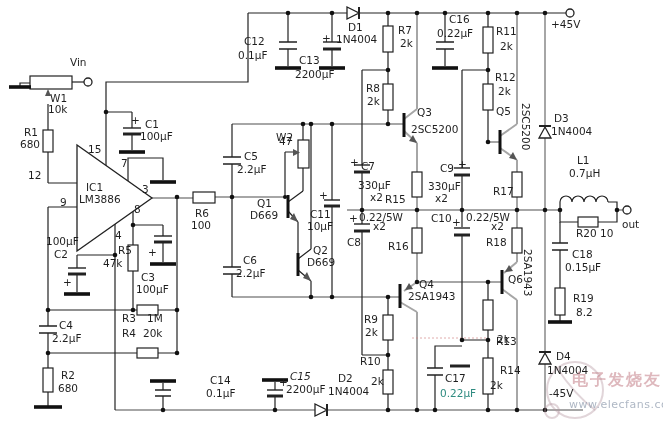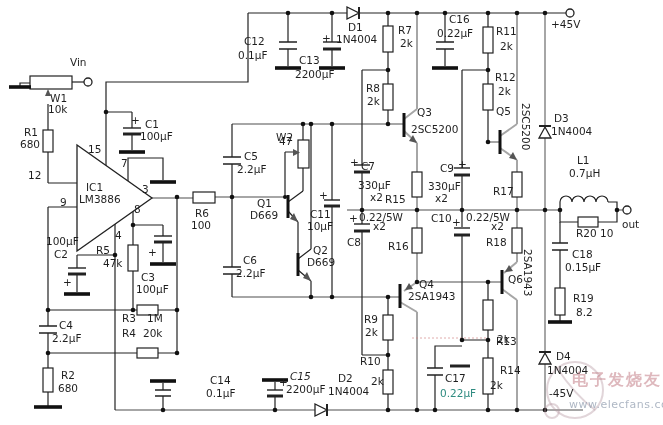--- a/index.html
+++ b/index.html
@@ -288,21 +288,21 @@
       <span class="lbl" style="left: 134px; top: 204px;">8</span>
       <span class="lbl" style="left: 115px; top: 230px;">4</span>
       <span class="lbl" style="left: 86px; top: 182px;">IC1</span>
       <span class="lbl" style="left: 79px; top: 194px;">LM3886</span>
       <span class="lbl" style="left: 131px; top: 115px;">+</span>
       <span class="lbl" style="left: 145px; top: 119px;">C1</span>
       <span class="lbl" style="left: 140px; top: 131px;">100μF</span>
       <span class="lbl" style="left: 46px; top: 236px;">100μF</span>
       <span class="lbl" style="left: 54px; top: 249px;">C2</span>
       <span class="lbl" style="left: 63px; top: 277px;">+</span>
-      <span class="lbl" style="left: 96px; top: 245px; text-align: right;">R5</span>
+      <span class="lbl" style="left: 118px; top: 245px; text-align: right;">R5</span>
       <span class="lbl" style="left: 103px; top: 258px;">47k</span>
       <span class="lbl" style="left: 141px; top: 272px;">C3</span>
       <span class="lbl" style="left: 136px; top: 284px;">100μF</span>
       <span class="lbl" style="left: 148px; top: 247px;">+</span>
       <span class="lbl" style="left: 122px; top: 313px;">R3</span>
       <span class="lbl" style="left: 147px; top: 313px; text-align: center;">1M</span>
       <span class="lbl" style="left: 122px; top: 328px;">R4</span>
       <span class="lbl" style="left: 143px; top: 328px;">20k</span>
       <span class="lbl" style="left: 59px; top: 320px;">C4</span>
       <span class="lbl" style="left: 52px; top: 333px;">2.2μF</span>

